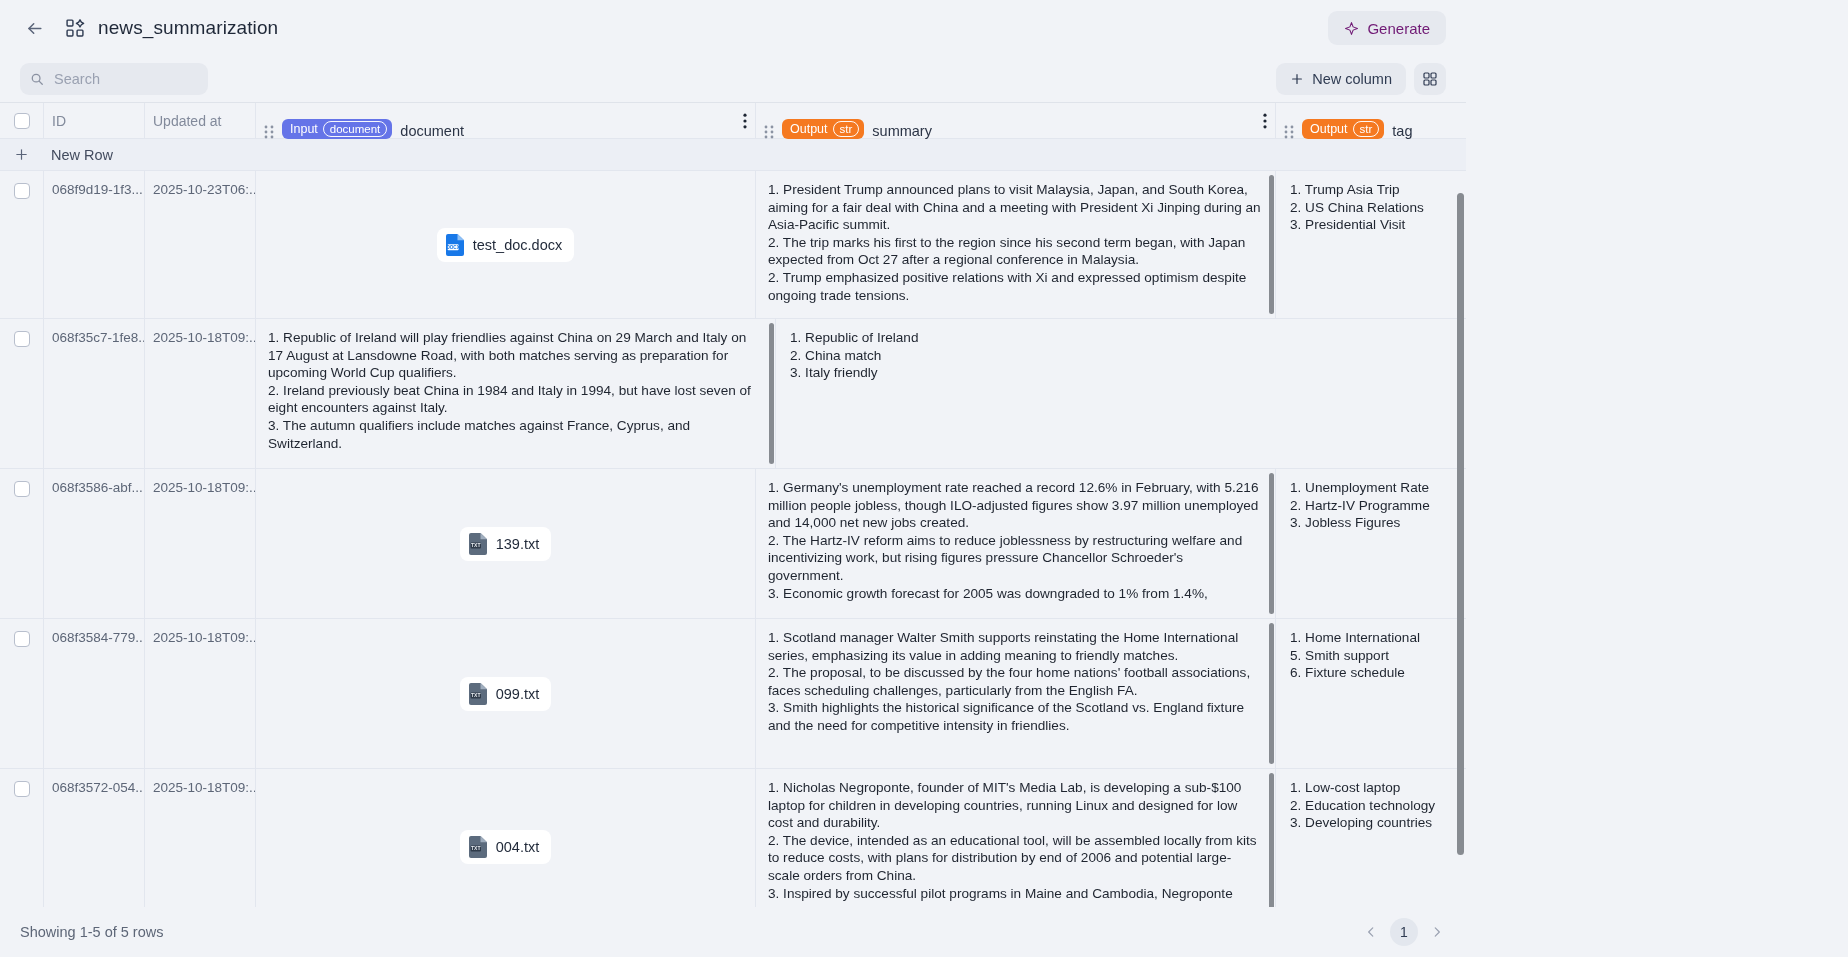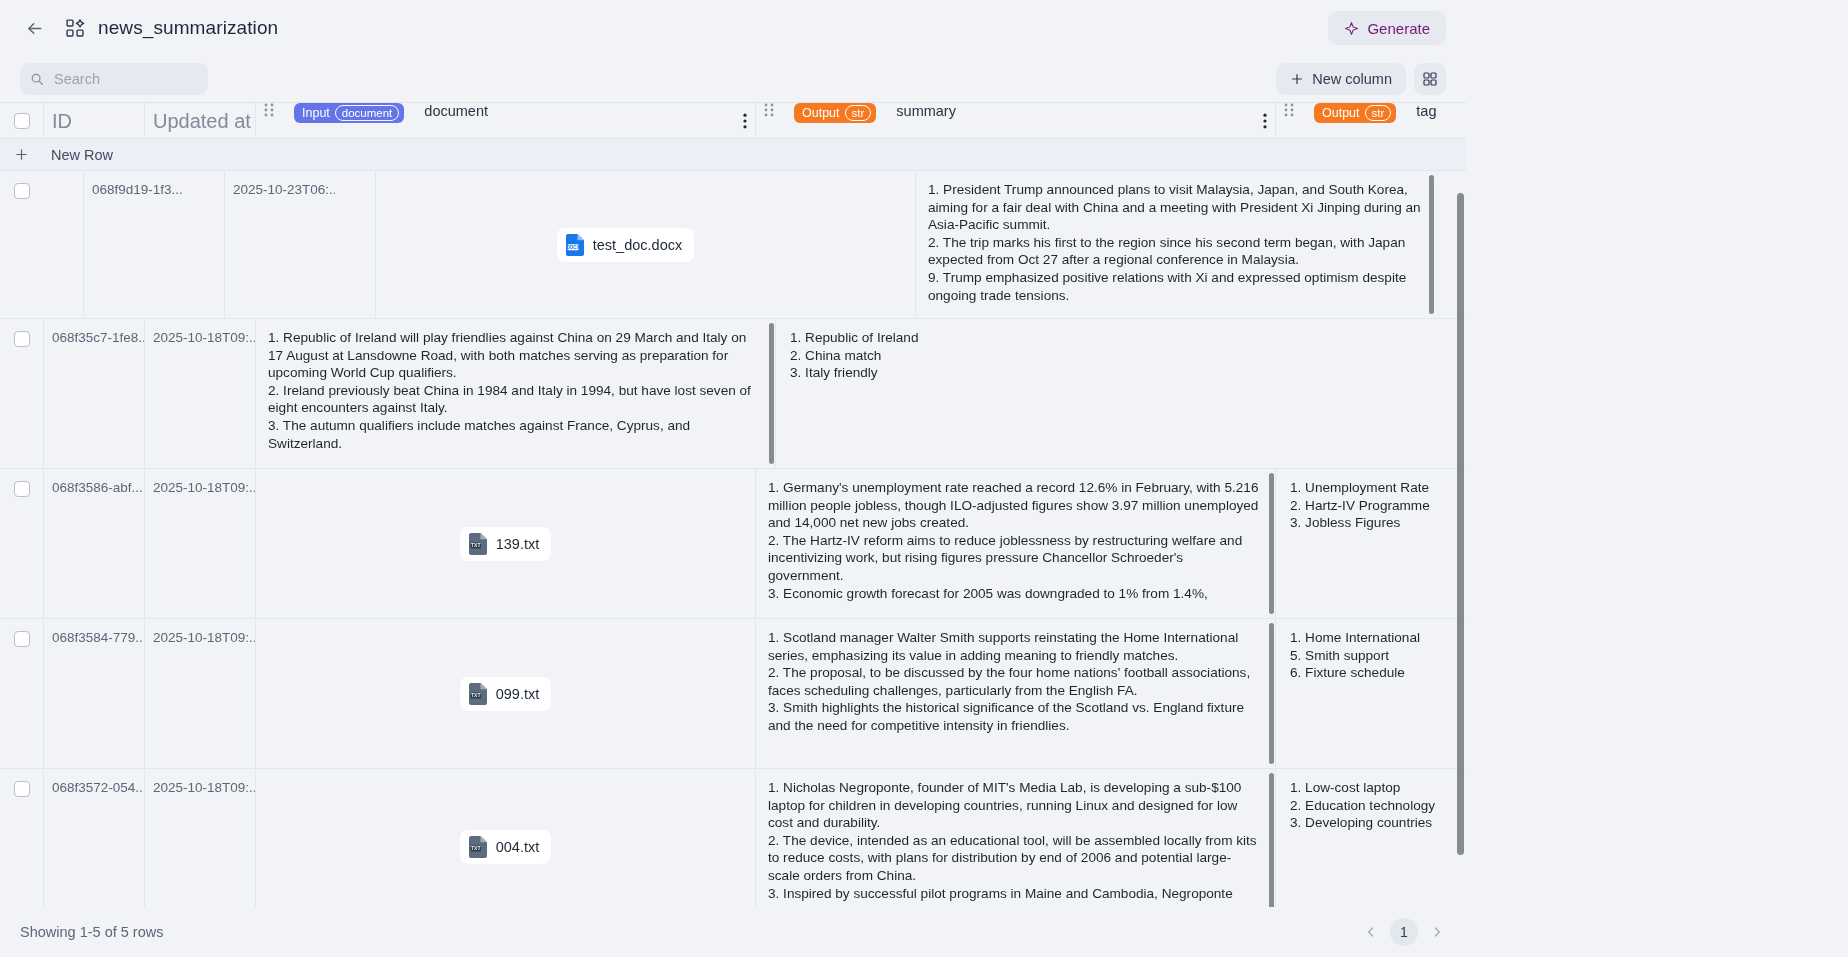--- a/index.html
+++ b/index.html
@@ -153,29 +153,29 @@
   .vdiv { border-left: 1px solid #e2e6ee; }
 
   .chk {
     width: 16px; height: 16px;
     border: 1.4px solid #b8bfcd;
     border-radius: 4px;
     background: #fff;
     cursor: pointer;
   }
   .hdr-label {
-    font-size: 20px;
+    font-size: 14px;
     color: #828a9b;
     line-height: 36px;
   }
   .hdr-col {
     display: flex;
-    align-items: flex-start;
+    align-items: flex-end;
     height: 36px;
-    gap: 20px;
+    gap: 8px;
     padding-left: 8px;
   }
   .drag-dots { color:#8b93a3; display:flex; cursor: grab; }
   .kebab {
     position: absolute;
     right: 8px; top: 50%;
     transform: translateY(-50%);
     color: #1d2533;
     display: flex;
     cursor: pointer;
@@ -468,21 +468,21 @@
         <div class="plus-cell">
           <svg width="15" height="15" viewBox="0 0 24 24" fill="none" stroke="currentColor" stroke-width="1.9" stroke-linecap="round">
             <line x1="12" y1="4.5" x2="12" y2="19.5"></line>
               <line x1="4.5" y1="12" x2="19.5" y2="12"></line>
           </svg>
         </div>
         <div class="newrow-label">New Row</div>
       </div>
 
       <div id="rows-host">
-          <div class="row drow" style="height: 148px; gap: 40px;">
+          <div class="row drow" style="height: 148px;">
             <div class="cell c-check" style="align-items:flex-start;padding-top:12px;">
               <div class="chk"></div>
             </div>
             <div class="cell c-id vdiv">
               <div class="cell-txt">068f9d19-1f3...</div>
             </div>
             <div class="cell c-upd vdiv">
               <div class="cell-txt">2025-10-23T06:...</div>
             </div>
             <div class="cell c-doc vdiv">
@@ -495,21 +495,21 @@
                     <text x="7.1" y="14.9" font-family="Liberation Sans,sans-serif" font-size="4.6" font-weight="bold" fill="#1878e8" text-anchor="middle">DOCX</text>
                   </svg>
                   <span>test_doc.docx</span>
                 </span>
               </div>
             </div>
             <div class="cell c-sum vdiv">
               <div class="sum-cell">
                 <p>1. President Trump announced plans to visit Malaysia, Japan, and South Korea, aiming for a fair deal with China and a meeting with President Xi Jinping during an Asia-Pacific summit.</p>
                 <p>2. The trip marks his first to the region since his second term began, with Japan expected from Oct 27 after a regional conference in Malaysia.</p>
-                <p>9. Trump emphasized positive relations with Xi and expressed optimism despite ongoing trade tensions.</p>
+                <p>2. Trump emphasized positive relations with Xi and expressed optimism despite ongoing trade tensions.</p>
               </div>
               <div class="inner-sb"></div>
             </div>
             <div class="cell c-tag vdiv">
               <div class="tag-cell">
                 <p>1. Trump Asia Trip</p>
                 <p>2. US China Relations</p>
                 <p>3. Presidential Visit</p>
               </div>
             </div>

